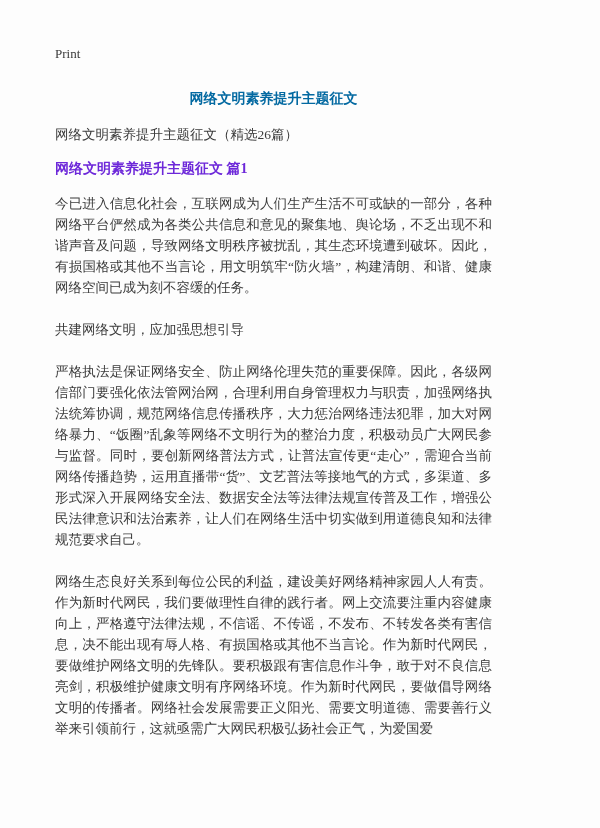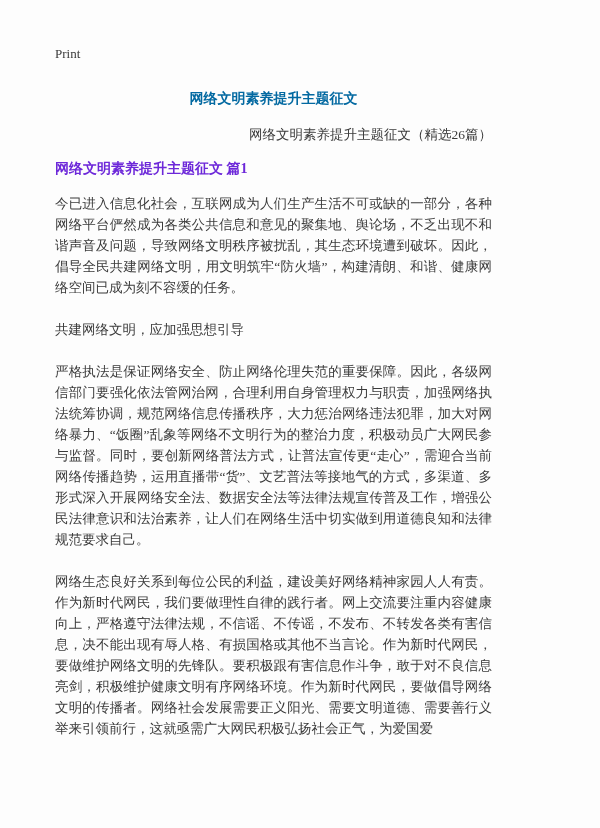--- a/index.html
+++ b/index.html
@@ -33,21 +33,20 @@
     text-align: center;
     color: #0369a1;
     margin: 25px 0 15px 0;
     line-height: 24px;
   }
   .subtitle {
     font-size: 13.5px;
     font-weight: normal;
     margin: 0 0 14px 0;
     line-height: 18px;
-    text-align: right;
   }
   .article-heading {
     font-size: 14px;
     font-weight: bold;
     color: #6d28d9;
     margin: 16px 0 15px 0;
     line-height: 18px;
   }
   .body-para {
     font-size: 13.5px;
@@ -68,21 +67,21 @@
 <div class="page">
 
   <span class="print-label">Print</span>
 
   <h1 class="page-title">网络文明素养提升主题征文</h1>
 
   <div class="subtitle">网络文明素养提升主题征文（精选26篇）</div>
 
   <h2 class="article-heading">网络文明素养提升主题征文 篇1</h2>
 
-  <p class="body-para">今已进入信息化社会，互联网成为人们生产生活不可或缺的一部分，各种网络平台俨然成为各类公共信息和意见的聚集地、舆论场，不乏出现不和谐声音及问题，导致网络文明秩序被扰乱，其生态环境遭到破坏。因此，倡导全民共建网络文明，用文明筑牢“防火墙”，构建清朗、和谐、健康网络空间已成为刻不容缓的任务。</p>
+  <p class="body-para">今已进入信息化社会，互联网成为人们生产生活不可或缺的一部分，各种网络平台俨然成为各类公共信息和意见的聚集地、舆论场，不乏出现不和谐声音及问题，导致网络文明秩序被扰乱，其生态环境遭到破坏。因此，有损国格或其他不当言论，用文明筑牢“防火墙”，构建清朗、和谐、健康网络空间已成为刻不容缓的任务。</p>
 
   <div class="sub-heading">共建网络文明，应加强思想引导</div>
 
 
 
   <p class="body-para">严格执法是保证网络安全、防止网络伦理失范的重要保障。因此，各级网信部门要强化依法管网治网，合理利用自身管理权力与职责，加强网络执法统筹协调，规范网络信息传播秩序，大力惩治网络违法犯罪，加大对网络暴力、“饭圈”乱象等网络不文明行为的整治力度，积极动员广大网民参与监督。同时，要创新网络普法方式，让普法宣传更“走心”，需迎合当前网络传播趋势，运用直播带“货”、文艺普法等接地气的方式，多渠道、多形式深入开展网络安全法、数据安全法等法律法规宣传普及工作，增强公民法律意识和法治素养，让人们在网络生活中切实做到用道德良知和法律规范要求自己。</p>
 
 
   <p class="body-para">网络生态良好关系到每位公民的利益，建设美好网络精神家园人人有责。作为新时代网民，我们要做理性自律的践行者。网上交流要注重内容健康向上，严格遵守法律法规，不信谣、不传谣，不发布、不转发各类有害信息，决不能出现有辱人格、有损国格或其他不当言论。作为新时代网民，要做维护网络文明的先锋队。要积极跟有害信息作斗争，敢于对不良信息亮剑，积极维护健康文明有序网络环境。作为新时代网民，要做倡导网络文明的传播者。网络社会发展需要正义阳光、需要文明道德、需要善行义举来引领前行，这就亟需广大网民积极弘扬社会正气，为爱国爱</p>
 

